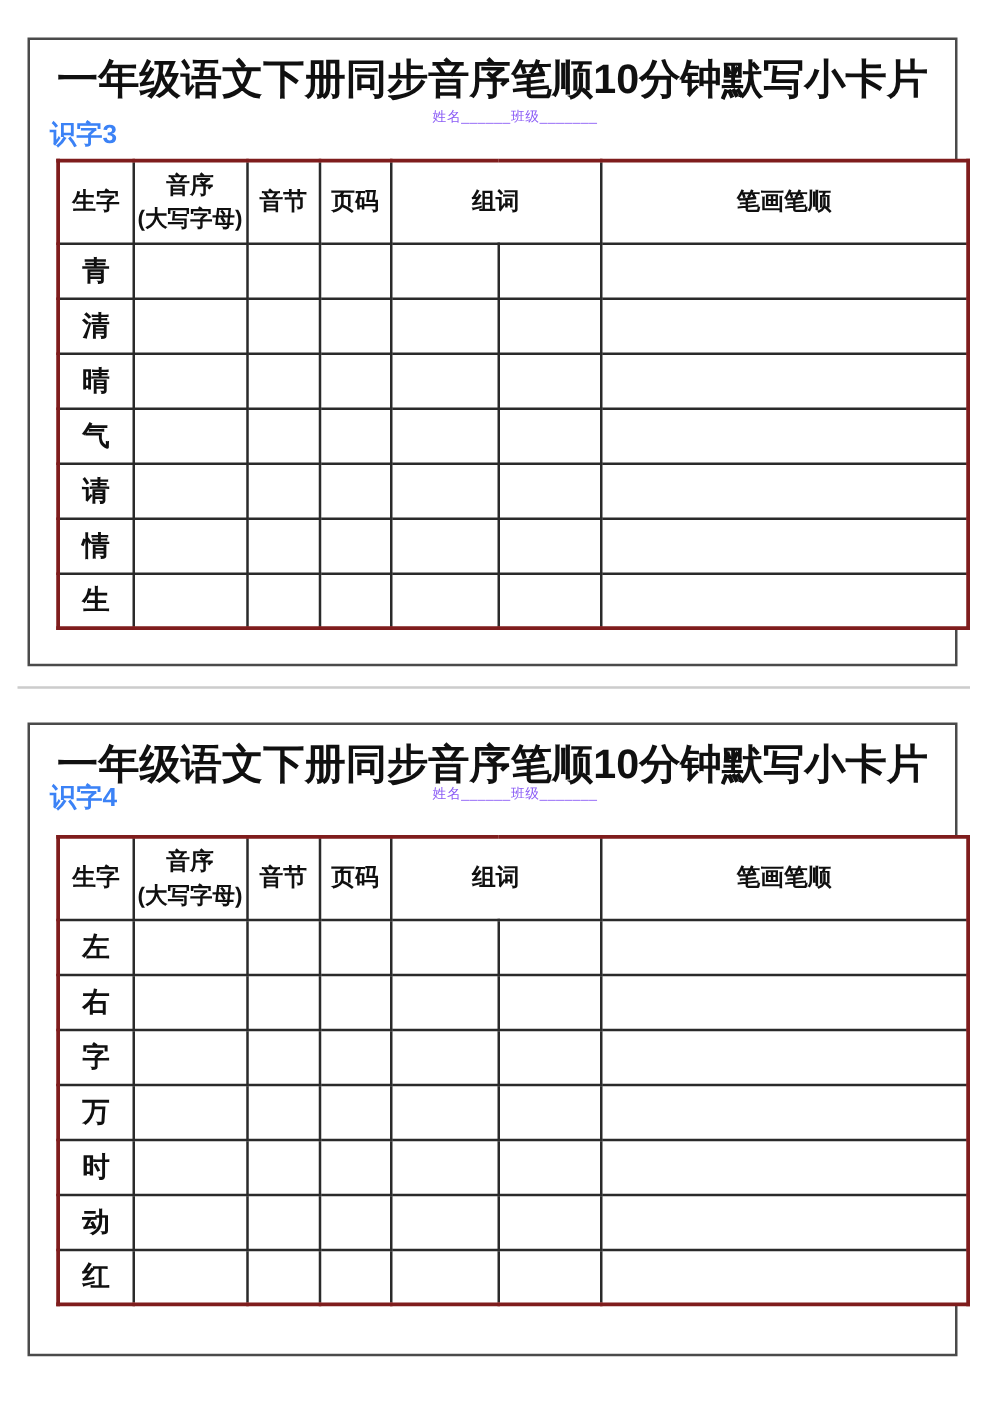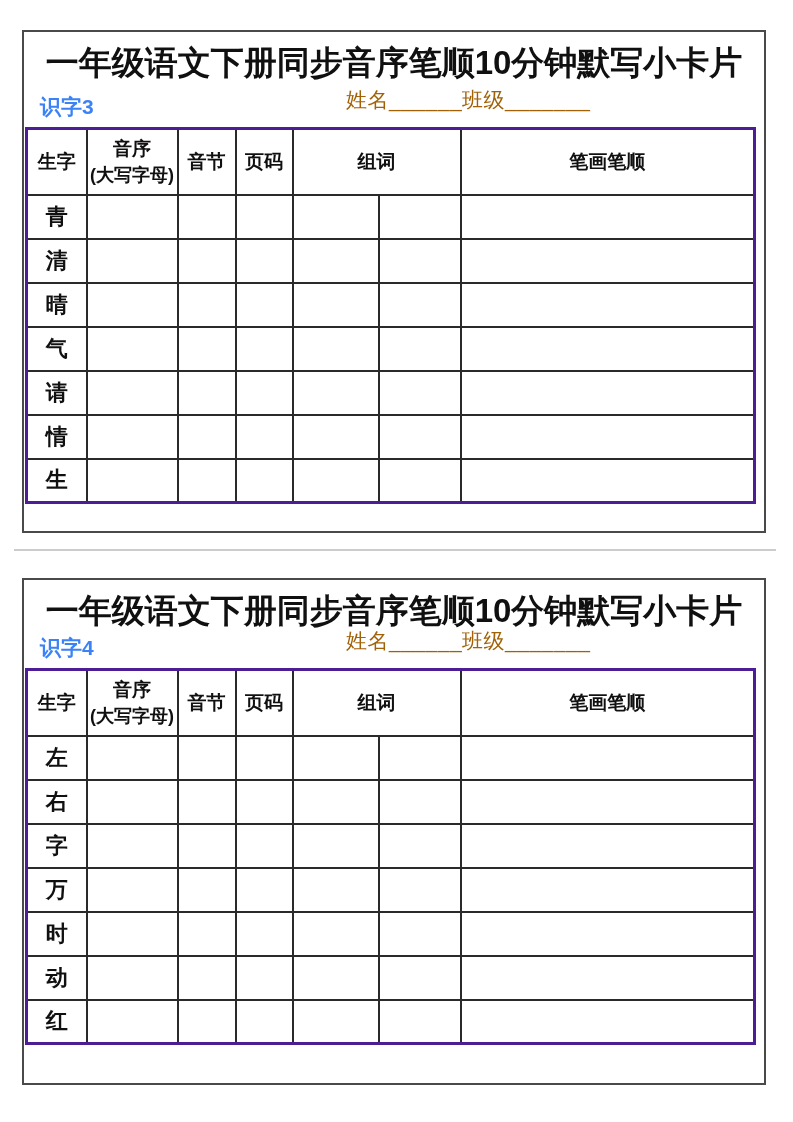--- a/index.html
+++ b/index.html
@@ -16,33 +16,33 @@
 
   .card-title {
     position:absolute; top:9px; left:0; right:0; margin:0;
     text-align:center; font-size:33px; font-weight:bold;
     white-space:nowrap; letter-spacing:0px; color:#101010;
   }
   .section-label {
     position:absolute; left:16px; font-size:21px; font-weight:bold; color:#3b82f6;
   }
   .name-line {
-    position:absolute; left:322px; font-size:21px; color:#a16207; letter-spacing:0.5px;
+    position:absolute; left:322px; font-size:11px; color:#8b5cf6; letter-spacing:0.5px;
   }
   .card--first  .section-label { top:61px; }
   .card--first  .name-line     { top:54px; }
   .card--first  .vocab-table   { top:95px; }
-  .card--second .section-label { top:54px; }
+  .card--second .section-label { top:44px; }
   .card--second .name-line     { top:47px; }
   .card--second .vocab-table   { top:88px; }
 
   table.vocab-table {
-    position:absolute; left:1px; width:728px;
+    position:absolute; left:21px; width:728px;
     border-collapse:collapse; table-layout:fixed;
-    border:3px solid #4c1d95;
+    border:3px solid #7f1d1d;
   }
   .vocab-table th, .vocab-table td {
     border:2px solid #2a2a2a; padding:0; margin:0;
     background:#ffffff; box-sizing:border-box;
   }
   .vocab-table thead tr { height:66px; }
   .vocab-table tbody tr { height:44px; }
   .vocab-table th {
     font-size:19px; font-weight:bold; text-align:center; vertical-align:middle;
     color:#101010; line-height:1.25;

